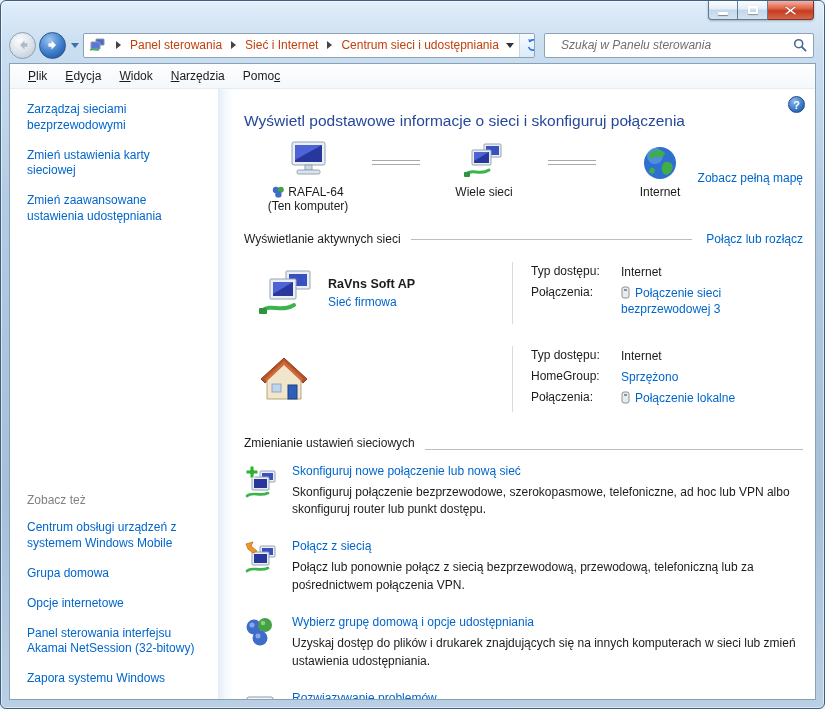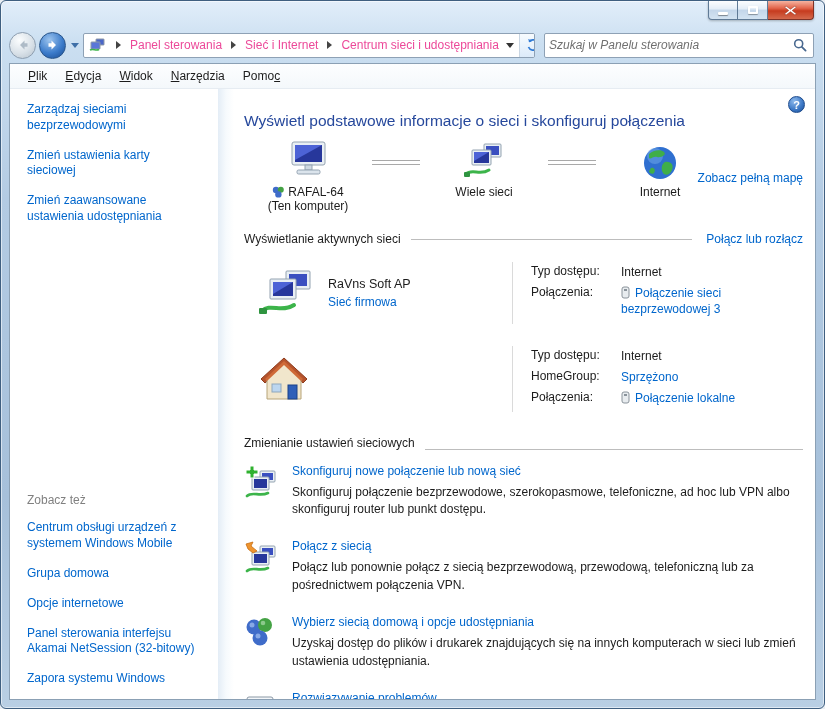--- a/index.html
+++ b/index.html
@@ -21,27 +21,27 @@
     background:linear-gradient(#f5b3a0,#e2654b 40%,#c63b1f 55%,#d4694c);}
   .glyph-min{width:10px;height:3px;background:#fff;border-radius:1px;margin-top:7px;box-shadow:0 1px 1px rgba(0,0,0,.4);}
   .glyph-max{width:10px;height:8px;border:2px solid #fff;border-radius:1px;box-shadow:0 1px 1px rgba(0,0,0,.35);}
   
   .navrow{height:34px;flex:none;display:flex;align-items:center;padding:0 10px 2px 8px;}
   .navbtn{width:27px;height:27px;border-radius:50%;flex:none;display:flex;align-items:center;justify-content:center;}
   .btn-back{background:radial-gradient(circle at 38% 30%,#fbfdfe,#d9e1e8 55%,#b6c2cd);border:1px solid #8ب;border:1px solid #8d9eb0;}
   .btn-fwd{background:radial-gradient(circle at 38% 28%,#9cc4ee,#3c7ccb 55%,#17498f);border:1px solid #2a568b;margin-left:3px;}
   .chev{width:0;height:0;border-left:4px solid transparent;border-right:4px solid transparent;border-top:5px solid #3f6fa7;margin:0 4px 0 5px;}
   .addressbar{width:452px;height:25px;background:#fff;border:1px solid #8ea1b5;border-radius:2px;display:flex;align-items:center;padding-left:5px;overflow:hidden;flex:none;}
-  .crumb{font-size:12px;color:#ec4899;padding:0 2px;white-space:nowrap;}
+  .crumb{font-size:12px;color:#c2410c;padding:0 2px;white-space:nowrap;}
   .crumb-sep{width:0;height:0;border-top:4px solid transparent;border-bottom:4px solid transparent;border-left:5px solid #444;margin:0 7px;flex:none;}
   .addr-spacer{flex:1;}
   .addr-drop{width:18px;height:23px;display:flex;align-items:center;justify-content:center;flex:none;}
   .addr-drop .tri{width:0;height:0;border-left:4px solid transparent;border-right:4px solid transparent;border-top:5px solid #333;}
   .refresh{width:27px;height:23px;flex:none;border-left:1px solid #c9d6e3;background:linear-gradient(#f7fbfe,#dcebfa);display:flex;align-items:center;justify-content:center;}
-  .searchbox{flex:1;height:25px;margin-left:9px;background:#fff;border:1px solid #8ea1b5;border-radius:2px;display:flex;align-items:center;padding:0 6px 0 4px;}
+  .searchbox{flex:1;height:25px;margin-left:9px;background:#fff;border:1px solid #8ea1b5;border-radius:2px;display:flex;align-items:center;padding:0 6px 0 16px;}
   .searchbox input{flex:1;border:none;outline:none;font-size:12px;color:#333;font-family:"Liberation Sans",sans-serif;background:transparent;}
   .searchbox input::placeholder{color:#707070;font-style:italic;opacity:1;}
   
   .whitebox{flex:1;margin:0 8px 8px 8px;border:1px solid #8ba0b4;background:#fff;display:flex;flex-direction:column;overflow:hidden;}
   .menubar{height:25px;flex:none;background:linear-gradient(#fdfeff,#f4f8fb);border-bottom:1px solid #e6ecf2;display:flex;align-items:center;padding-left:9px;}
   .menu-item{font-size:12px;color:#1c1c1c;padding:3px 9px;cursor:default;text-align:center;}
   .menu-item u{text-decoration:underline;}
   
   .content{flex:1;display:flex;overflow:hidden;}
   .sidebar{width:208px;flex:none;background:#fff;padding:13px 8px 10px 17px;display:flex;flex-direction:column;font-size:12px;line-height:1.32;}
@@ -65,21 +65,21 @@
   .connector{flex:1;height:5px;border-top:1px solid #a9a9a9;border-bottom:1px solid #a9a9a9;margin-top:22px;}
   
   .section-row{display:flex;align-items:center;margin-top:6px;}
   .section-title{white-space:nowrap;margin-right:10px;}
   .section-rule{flex:1;height:1px;background:#bdbdbd;margin-top:1px;}
   .section-link{margin-left:14px;white-space:nowrap;}
   
   .networks{margin-top:16px;display:flex;flex-direction:column;gap:22px;}
   .network-row{display:flex;min-height:62px;}
   .net-left{width:268px;flex:none;display:flex;align-items:center;gap:12px;padding-left:14px;}
-  .net-name{font-weight:normal;font-size:12.5px;margin-bottom:4px;}
+  .net-name{font-weight:bold;font-size:12.5px;margin-bottom:4px;}
   .net-right{flex:1;border-left:1px solid #dadada;padding:2px 0 0 18px;}
   .detail-row{display:flex;margin-bottom:5px;align-items:flex-start;}
   .dlabel{width:90px;flex:none;}
   .dvalue{line-height:1.35;}
   .dvalue.linkish{max-width:192px;}
   .sig{display:inline-block;vertical-align:-2px;margin-right:5px;}
   
   .settings-head{margin-top:24px;align-items:flex-end;}
   .tasks{margin-top:14px;}
   .task{display:flex;gap:13px;margin-bottom:21px;}
@@ -365,21 +365,21 @@
               <svg width="33" height="33" viewBox="0 0 33 33">
                 <circle cx="10" cy="11" r="7.5" fill="#3f6cc9"></circle>
                 <circle cx="8" cy="9" r="2.5" fill="#87a9e6"></circle>
                 <circle cx="21" cy="9" r="7" fill="#44a244"></circle>
                 <circle cx="19" cy="7" r="2.3" fill="#8cc98c"></circle>
                 <circle cx="16" cy="22" r="7.5" fill="#3f6cc9"></circle>
                 <circle cx="14" cy="20" r="2.5" fill="#87a9e6"></circle>
               </svg>
             </div>
             <div class="task-text">
-              <a class="link task-title">Wybierz siecią domową i opcje udostępniania</a>
+              <a class="link task-title">Wybierz grupę domową i opcje udostępniania</a>
               <div class="task-desc">Uzyskaj dostęp do plików i drukarek znajdujących się na innych komputerach w sieci lub zmień ustawienia udostępniania.</div>
             </div>
           </div>
 
           <div class="task">
             <div class="task-icon">
               <svg width="33" height="33" viewBox="0 0 33 33">
                 <rect x="3" y="5" width="26" height="22" rx="2" fill="#f3f6f9" stroke="#8b98a5"></rect>
                 <rect x="6" y="9" width="20" height="7" rx="2" fill="#3b6fd4" transform="rotate(-4 16 12)"></rect>
                 <rect x="7" y="18" width="18" height="6" rx="2" fill="#3cb44a" transform="rotate(3 16 21)"></rect>

